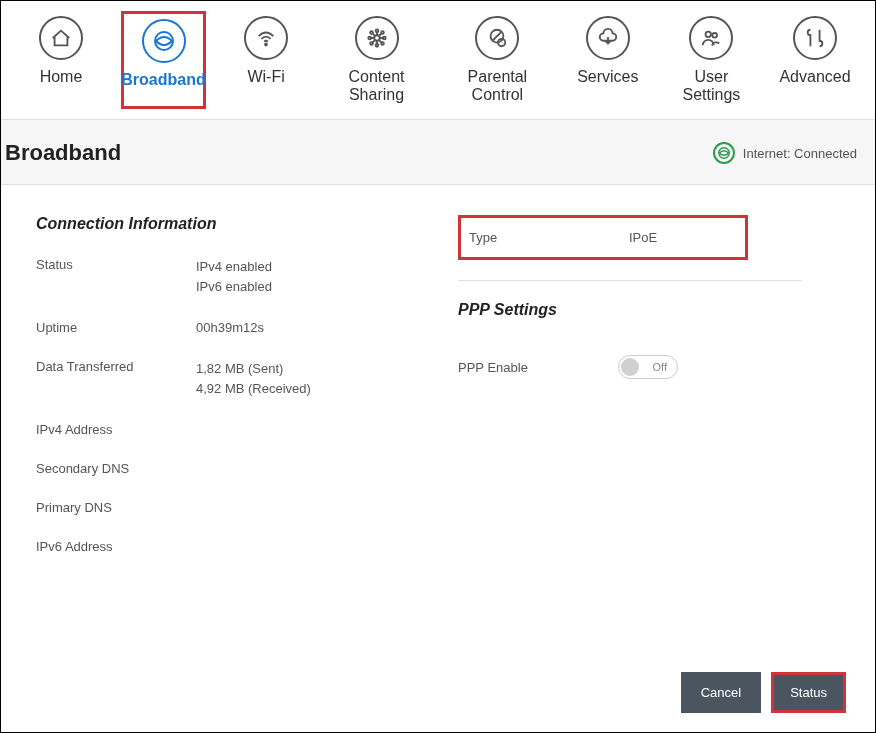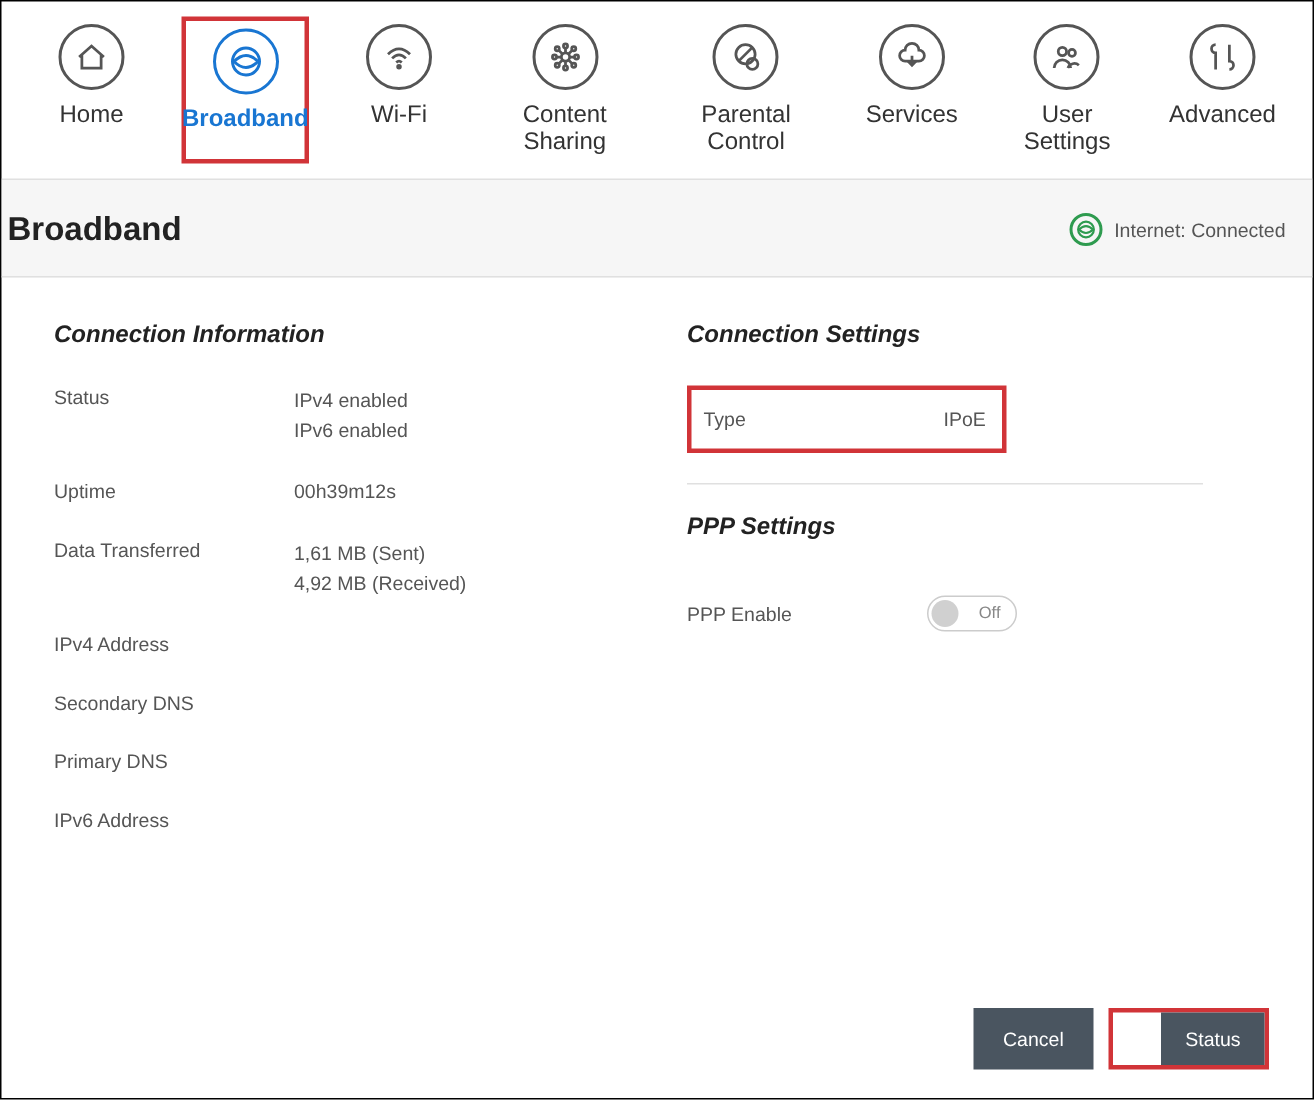--- a/index.html
+++ b/index.html
@@ -127,21 +127,21 @@
       color: #555;
     }
     .settings-value {
       font-size: 13px;
       color: #555;
     }
     .type-row-highlight {
       border: 3px solid #d13438;
       padding: 12px 8px;
       display: flex;
-      width: 213px;
+      width: 290px;
     }
     hr.divider {
       border: none;
       border-top: 1px solid #e0e0e0;
       margin: 20px 0;
       width: 90%;
     }
     .toggle {
       width: 60px;
       height: 24px;
@@ -171,21 +171,20 @@
       bottom: 20px;
       display: flex;
       gap: 10px;
     }
     .btn {
       padding: 10px 20px;
       font-size: 13px;
       border: none;
       cursor: pointer;
       color: #fff;
-      margin-left: 32px;
     }
     .btn-cancel {
       background: #4a5560;
     }
     .btn-apply-wrap {
       border: 3px solid #d13438;
       padding: 0;
     }
     .btn-apply {
       background: #4a5560;
@@ -305,21 +304,21 @@
     </div>
 
     <div class="info-row">
       <div class="info-label">Uptime</div>
       <div class="info-value">00h39m12s</div>
     </div>
 
     <div class="info-row">
       <div class="info-label">Data Transferred</div>
       <div class="info-value">
-        <div>1,61 MB (Sent)</div>
+        <div>1,82 MB (Sent)</div>
         <div>4,92 MB (Received)</div>
       </div>
     </div>
 
     <div class="info-row">
       <div class="info-label">IPv4 Address</div>
       <div class="info-value"></div>
     </div>
 
     <div class="info-row">
@@ -332,21 +331,20 @@
       <div class="info-value"></div>
     </div>
 
     <div class="info-row">
       <div class="info-label">IPv6 Address</div>
       <div class="info-value"></div>
     </div>
   </div>
 
   <div class="right-column">
-    <div class="section-heading">Connection Settings</div>
 
     <div class="type-row-highlight">
       <div class="settings-label">Type</div>
       <div class="settings-value">IPoE</div>
     </div>
 
     <hr class="divider">
 
     <div class="section-heading">PPP Settings</div>
 

